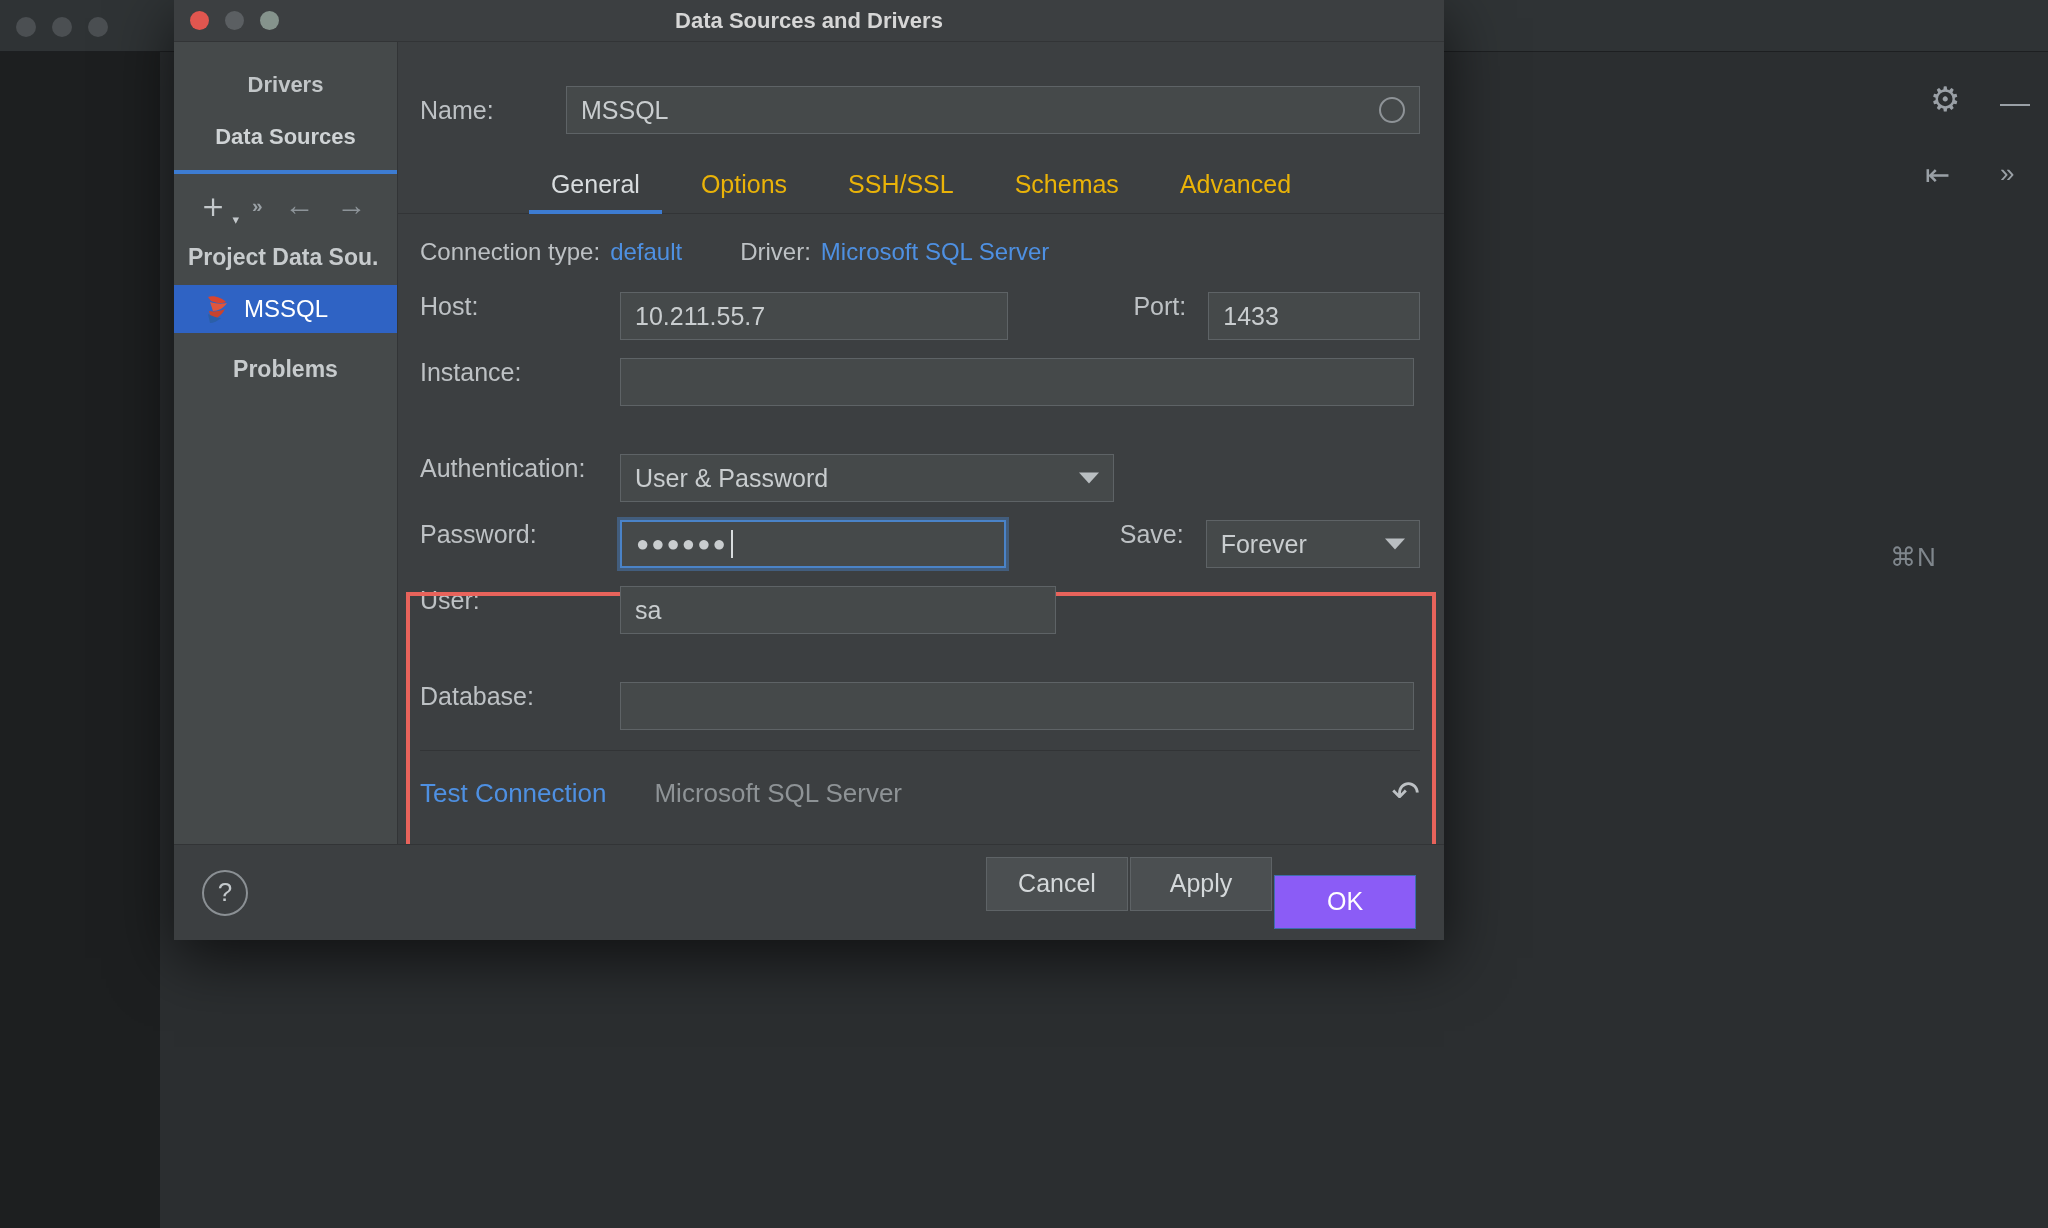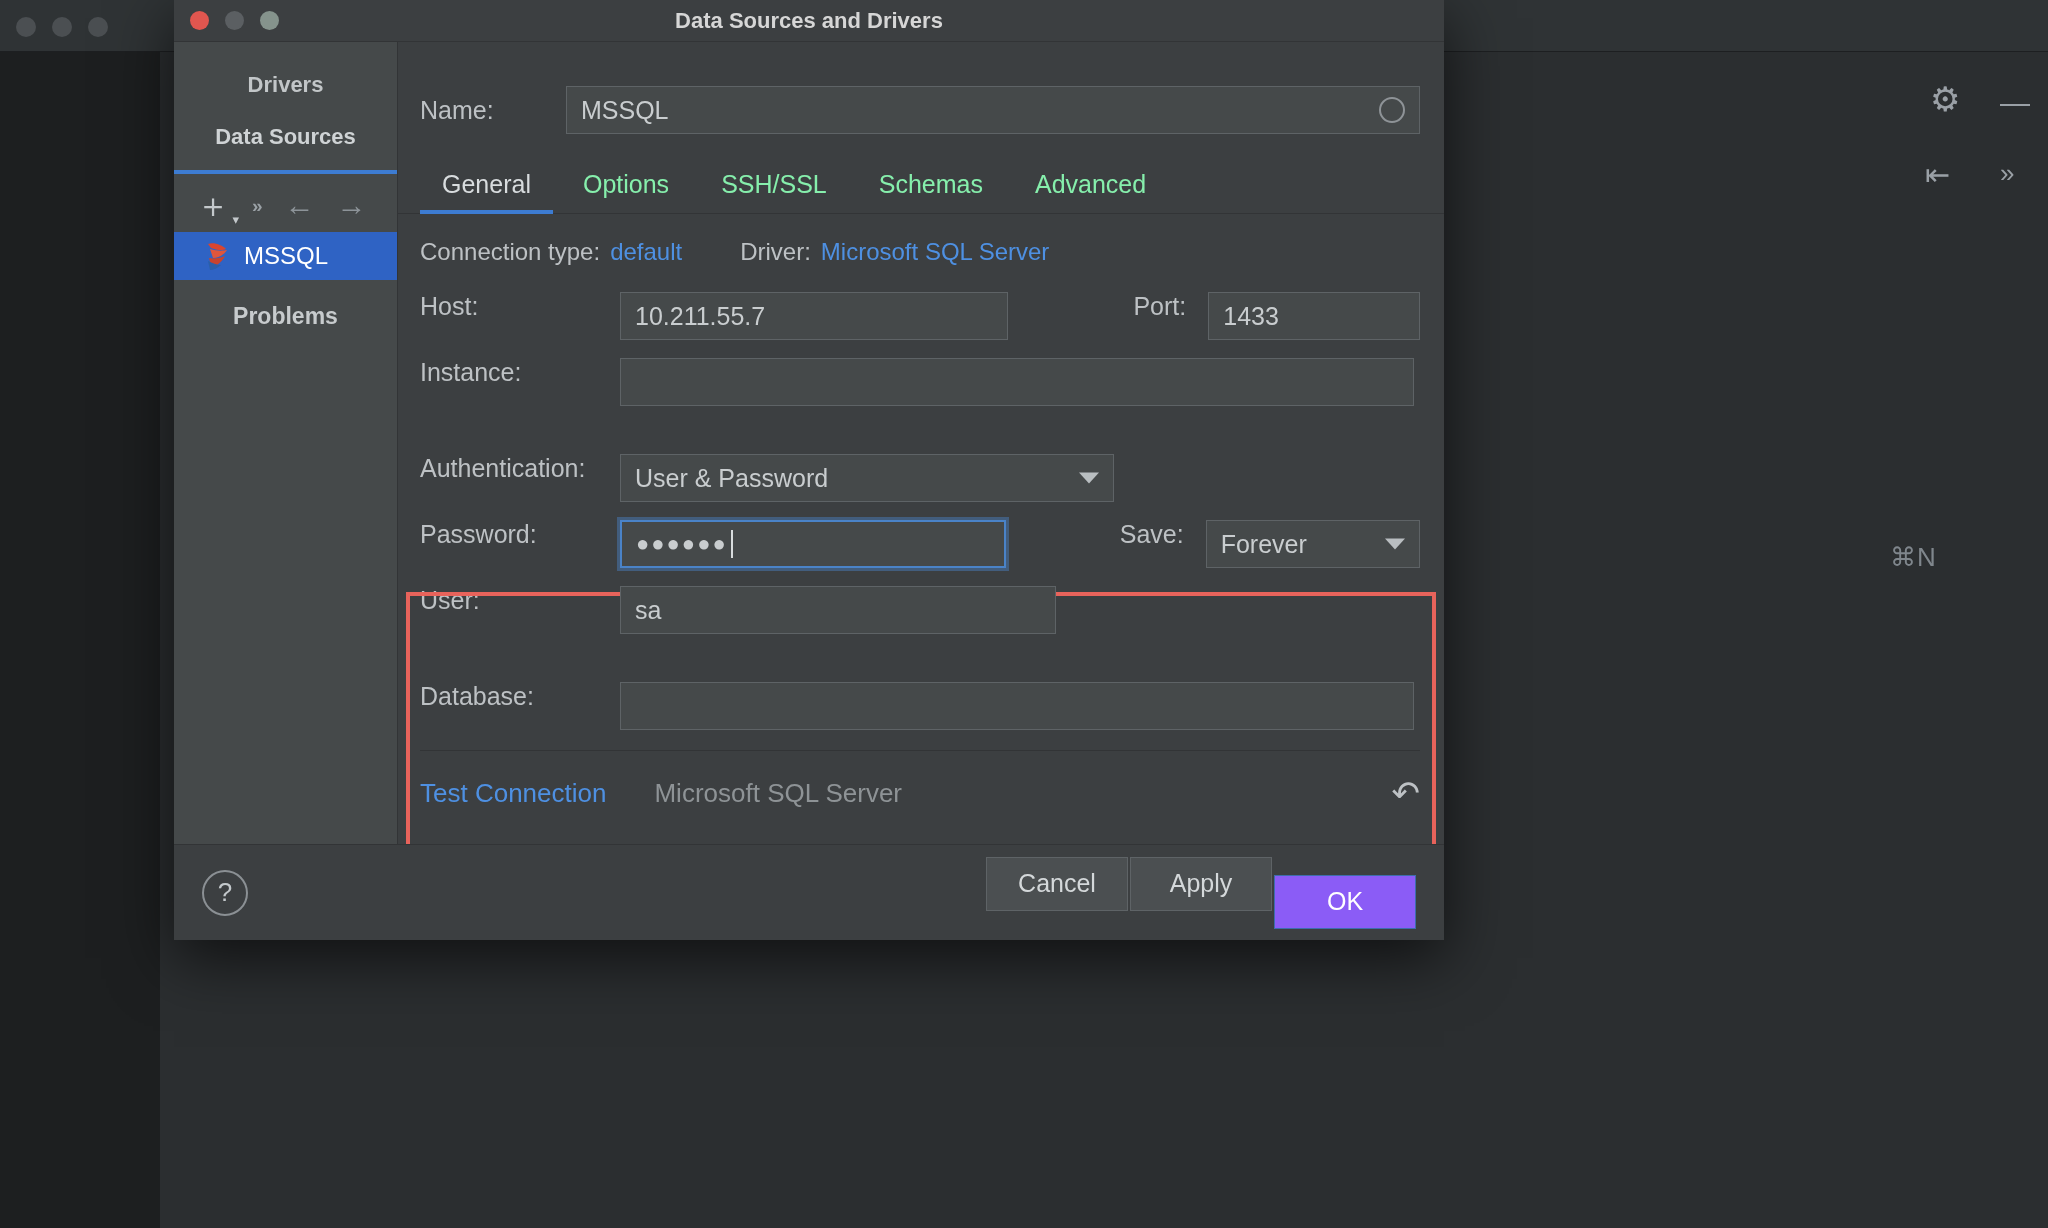--- a/index.html
+++ b/index.html
@@ -163,27 +163,28 @@
     width: 26px; height: 26px; border-radius: 50%;
     border: 2px solid #8e9397;
   }
   .textfield .expand-btn {
     position: absolute; right: 12px; top: 50%; transform: translateY(-50%);
     font-size: 22px; color: #a9aeb1;
   }
 
   
   .tabs {
-    display: flex; align-items: flex-end; gap: 8px;
+    display: flex; align-items: flex-end; gap: 17px;
     margin-top: 30px;
     padding: 0 22px;
     border-bottom: 1px solid #323436;
+    justify-content: center;
   }
   .tab {
-    font-size: 25px; color: #86efac;
+    font-size: 25px; color: #eab308;
     padding: 6px 22px 14px;
     position: relative;
   }
   .tab.active { color: #d8dcde; }
   .tab.active::after {
     content: ""; position: absolute; left: 0; right: 0; bottom: -1px;
     height: 4px; background: #3d7cd2;
   }
 
   .conn-line {
@@ -344,20 +345,21 @@
       <div class="side-toolbar">
         <span class="ic ic-plus">
           <span>＋</span>
           <span class="caret">▾</span>
         </span>
         <span class="ic ic-chevrons">»</span>
         <span class="ic ic-arrow">←</span>
         <span class="ic ic-arrow">→</span>
       </div>
 
+      <div class="side-group-title">Project Data Sou.</div>
 
       <div class="ds-item">
         <svg class="ds-icon" viewBox="0 0 28 30">
           <path d="M6 3 C12 1, 20 4, 24 8 C20 10, 14 9, 9 7 Z" fill="#d9452f"></path>
           <path d="M8 8 C14 10, 21 10, 25 9 C22 14, 16 17, 11 17 Z" fill="#e0563c"></path>
           <path d="M7 17 C12 18, 19 17, 23 15 C20 21, 14 25, 10 27 Z" fill="#c8432e"></path>
           <path d="M6 20 C10 22, 15 24, 19 24 C16 27, 11 29, 8 29 Z" fill="#2b5fa8"></path>
         </svg>
         <span class="label">MSSQL</span>
       </div>

